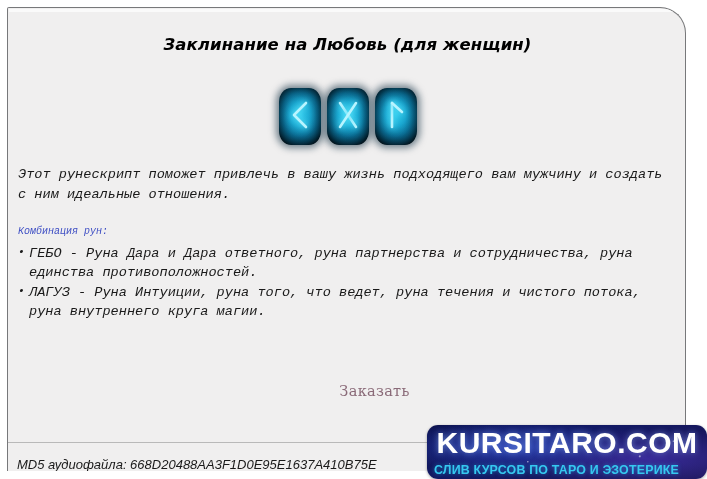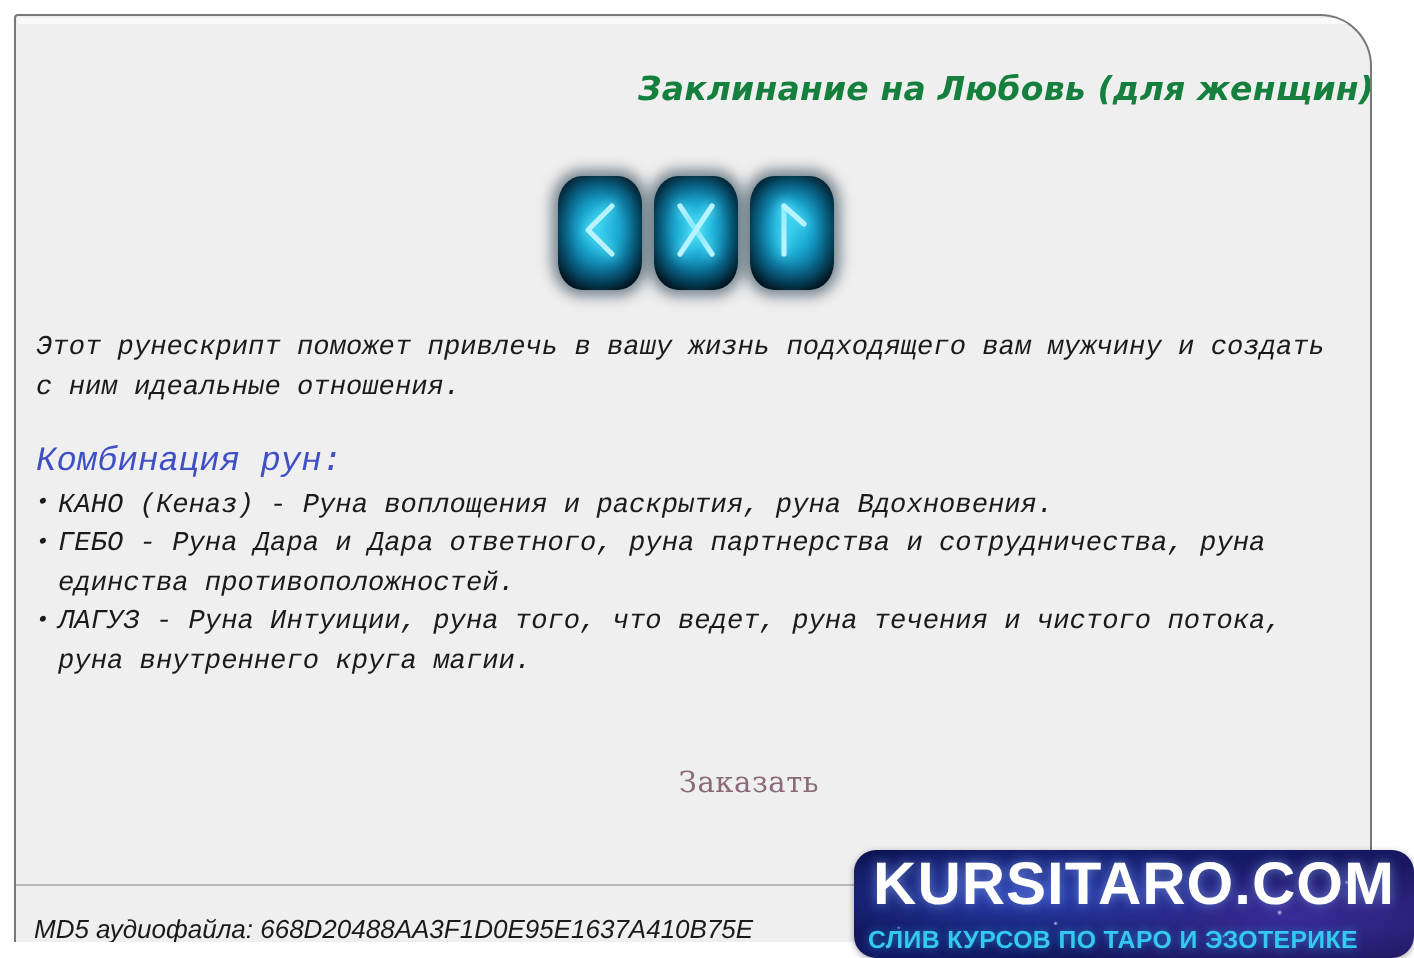--- a/index.html
+++ b/index.html
@@ -46,26 +46,26 @@
     background: #fafafa;
     pointer-events: none;
   }
 
   
   .title {
     position: absolute;
     left: 0;
     top: 27px;
     width: 679px;
-    text-align: right;
+    text-align: center;
     font-family: "DejaVu Sans", sans-serif;
     font-size: 16.5px;
     font-weight: bold;
     font-style: italic;
-    color: #15803d;
+    color: #000000;
     letter-spacing: 0.1px;
   }
 
   
   .runes {
     position: absolute;
     left: 0;
     top: 80px;
     width: 679px;
     display: flex;
@@ -121,21 +121,21 @@
     line-height: 19.5px;
     color: #1a1a1a;
   }
   .intro { margin: 0 0 18px 0; }
 
   .combo-heading {
     margin: 0 0 2px 0;
     color: #3f4fc4;
     font-style: italic;
     font-weight: normal;
-    font-size: 17px;
+    font-size: 10px;
   }
   .bullets {
     list-style: none;
     margin: 0;
     padding: 0;
   }
   .bullets li {
     margin: 0 0 0 0;
     padding: 0 0 0 11px;
     position: relative;
@@ -272,21 +272,20 @@
       </div>
 
     </div>
 
     <div class="body-text">
       <p class="intro">Этот рунескрипт поможет привлечь в вашу жизнь подходящего вам мужчину и создать с ним идеальные отношения.</p>
 
       <p class="combo-heading">Комбинация рун:</p>
 
       <ul class="bullets">
-        <li>КАНО (Кеназ) - Руна воплощения и раскрытия, руна Вдохновения.</li>
         <li>ГЕБО - Руна Дара и Дара ответного, руна партнерства и сотрудничества, руна единства противоположностей.</li>
         <li>ЛАГУЗ - Руна Интуиции, руна того, что ведет, руна течения и чистого потока, руна внутреннего круга магии.</li>
       </ul>
     </div>
 
     <div class="order-link">
       <a href="#">Заказать</a>
     </div>
 
     <div class="footer-divider"></div>

